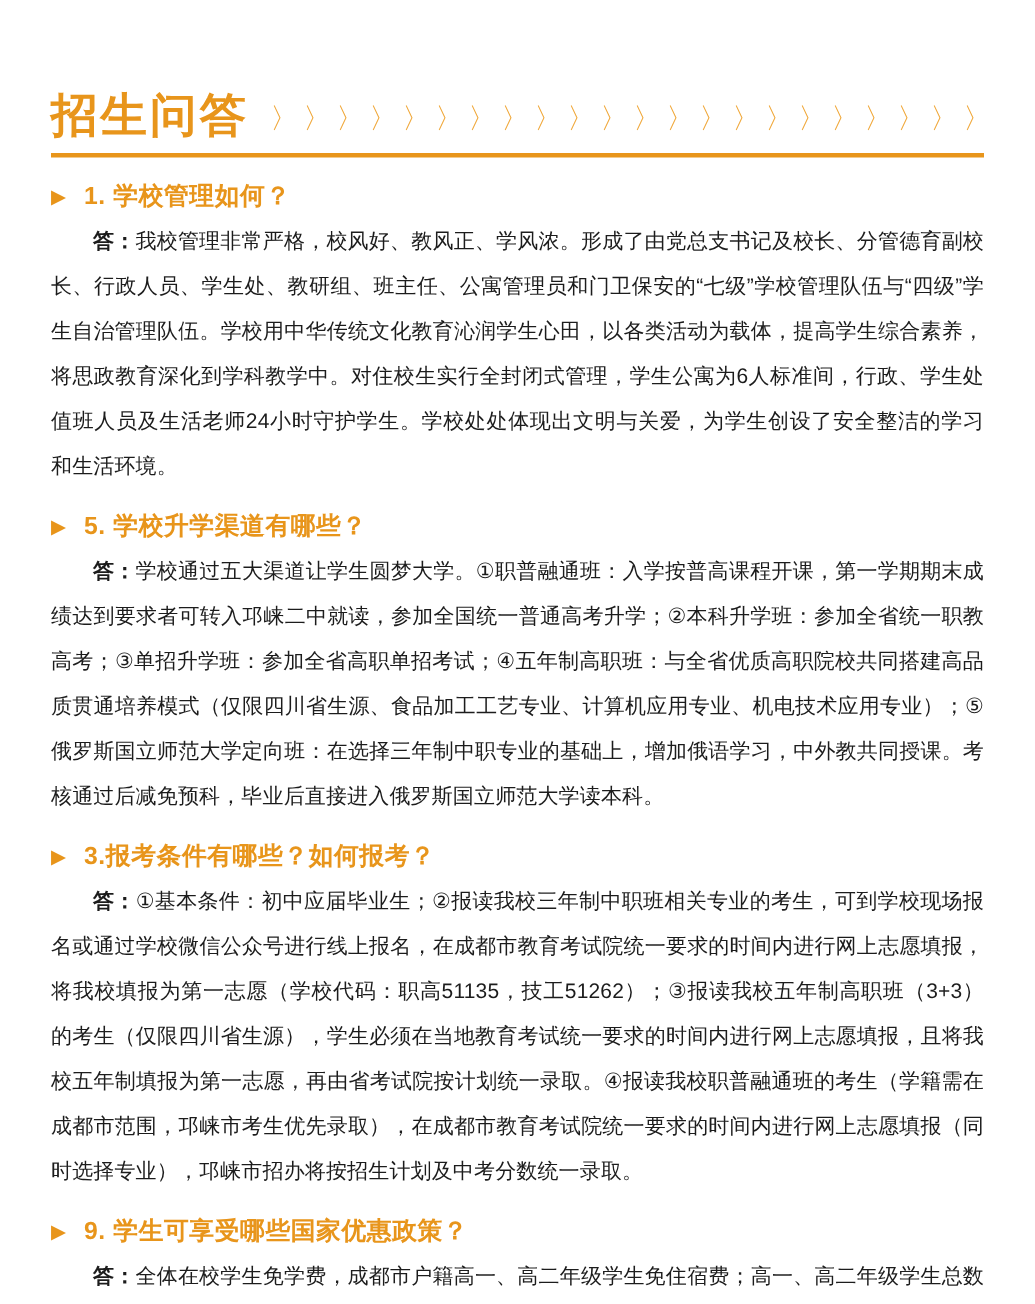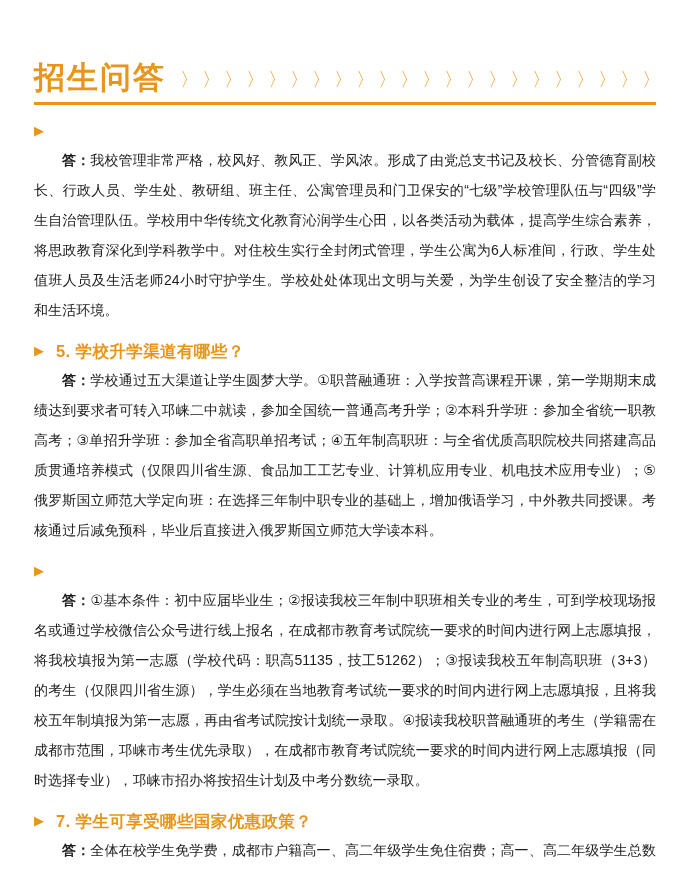--- a/index.html
+++ b/index.html
@@ -113,43 +113,45 @@
     <div class="header-title">招生问答</div>
     <div class="chevrons">〉〉〉〉〉〉〉〉〉〉〉〉〉〉〉〉〉〉〉〉〉〉〉〉</div>
   </div>
   <div class="rule-top"></div>
 
   <div class="content">
 
     <div class="qa-block">
       <div class="q-row">
         <span class="q-marker">▶</span>
+        <span class="q-text">1. 学校管理如何？</span>
       </div>
       <div class="a-text"><b>答：</b><span>我校管理非常严格，校风好、教风正、学风浓。形成了由党总支书记及校长、分管德育副校长、行政人员、学生处、教研组、班主任、公寓管理员和门卫保安的“七级”学校管理队伍与“四级”学生自治管理队伍。学校用中华传统文化教育沁润学生心田，以各类活动为载体，提高学生综合素养，将思政教育深化到学科教学中。对住校生实行全封闭式管理，学生公寓为6人标准间，行政、学生处值班人员及生活老师24小时守护学生。学校处处体现出文明与关爱，为学生创设了安全整洁的学习和生活环境。</span></div>
     </div>
 
     <div class="qa-block">
       <div class="q-row">
         <span class="q-marker">▶</span>
         <span class="q-text">5. 学校升学渠道有哪些？</span>
       </div>
       <div class="a-text"><b>答：</b><span>学校通过五大渠道让学生圆梦大学。①职普融通班：入学按普高课程开课，第一学期期末成绩达到要求者可转入邛崃二中就读，参加全国统一普通高考升学；②本科升学班：参加全省统一职教高考；③单招升学班：参加全省高职单招考试；④五年制高职班：与全省优质高职院校共同搭建高品质贯通培养模式（仅限四川省生源、食品加工工艺专业、计算机应用专业、机电技术应用专业）；⑤俄罗斯国立师范大学定向班：在选择三年制中职专业的基础上，增加俄语学习，中外教共同授课。考核通过后减免预科，毕业后直接进入俄罗斯国立师范大学读本科。</span></div>
     </div>
 
     <div class="qa-block">
       <div class="q-row">
         <span class="q-marker">▶</span>
+        <span class="q-text">3.报考条件有哪些？如何报考？</span>
       </div>
       <div class="a-text"><b>答：</b><span>①基本条件：初中应届毕业生；②报读我校三年制中职班相关专业的考生，可到学校现场报名或通过学校微信公众号进行线上报名，在成都市教育考试院统一要求的时间内进行网上志愿填报，将我校填报为第一志愿（学校代码：职高51135，技工51262）；③报读我校五年制高职班（3+3）的考生（仅限四川省生源），学生必须在当地教育考试统一要求的时间内进行网上志愿填报，且将我校五年制填报为第一志愿，再由省考试院按计划统一录取。④报读我校职普融通班的考生（学籍需在成都市范围，邛崃市考生优先录取），在成都市教育考试院统一要求的时间内进行网上志愿填报（同时选择专业），邛崃市招办将按招生计划及中考分数统一录取。</span></div>
     </div>
 
     <div class="qa-block">
       <div class="q-row">
         <span class="q-marker">▶</span>
-        <span class="q-text">7. 学生可享受哪些国家优惠政策？</span>
+        <span class="q-text">9. 学生可享受哪些国家优惠政策？</span>
       </div>
       <div class="a-text"><b>答：</b><span>全体在校学生免学费，成都市户籍高一、高二年级学生免住宿费；高一、高二年级学生总数的20%可享受国家助学金；成都市户籍高一、高二年级本人为低保的学生免书本费。部分品学兼优的学生有机会获得国家奖学金6000元。</span></div>
     </div>
 
   </div>
 
   <div class="rule-bottom"></div>
 </div>
 
 </body></html>

